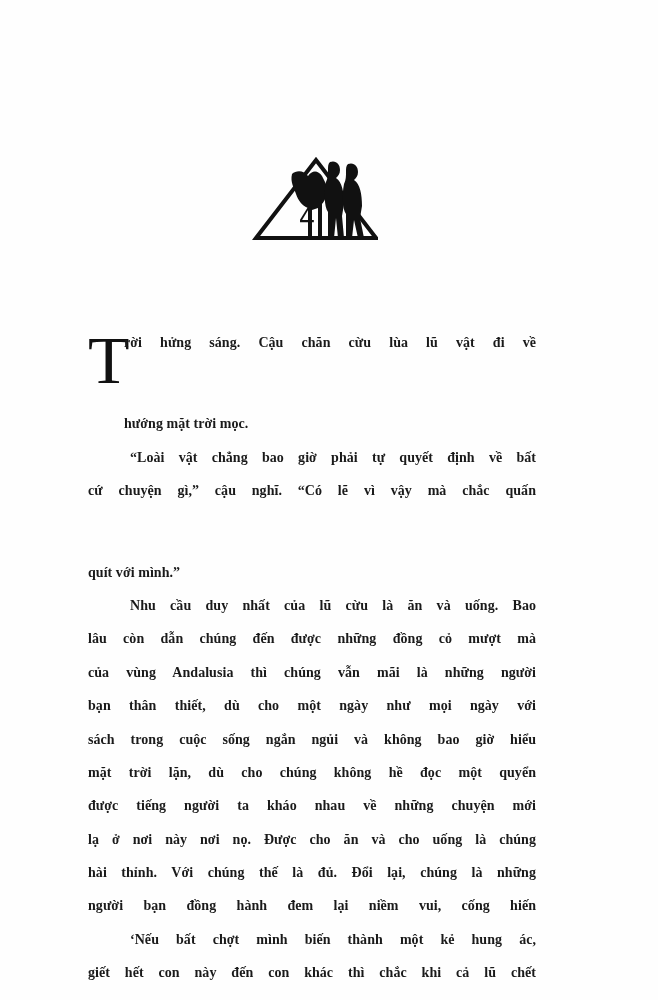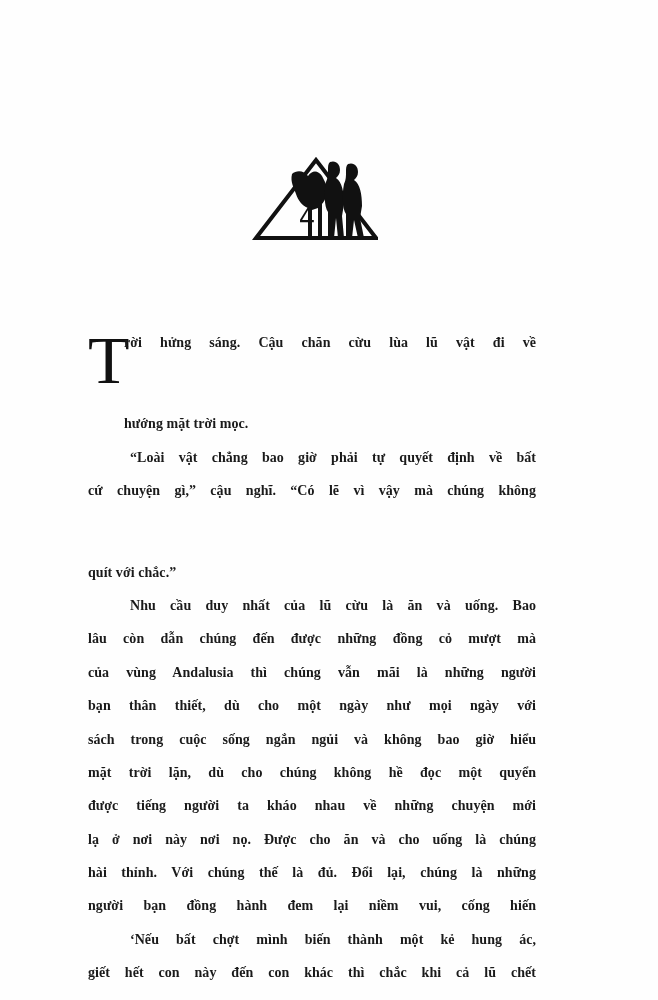--- a/index.html
+++ b/index.html
@@ -106,22 +106,22 @@
   <div class="chapter-number">4</div>
 
   <div class="drop-cap">T</div>
 
   <div class="body-text">
 
     <span class="line dropcap-line">rời hửng sáng. Cậu chăn cừu lùa lũ vật đi về</span>
     <span class="line dropcap-line last">hướng mặt trời mọc.</span>
 
     <span class="line indent">“Loài vật chẳng bao giờ phải tự quyết định về bất</span>
-    <span class="line">cứ chuyện gì,” cậu nghĩ. “Có lẽ vì vậy mà chúng không</span>
-    <span class="line last">quít với chắc.”</span>
+    <span class="line">cứ chuyện gì,” cậu nghĩ. “Có lẽ vì vậy mà chắc quấn</span>
+    <span class="line last">quít với mình.”</span>
 
     <span class="line indent">Nhu cầu duy nhất của lũ cừu là ăn và uống. Bao</span>
     <span class="line">lâu còn dẫn chúng đến được những đồng cỏ mượt mà</span>
     <span class="line">của vùng Andalusia thì chúng vẫn mãi là những người</span>
     <span class="line">bạn thân thiết, dù cho một ngày như mọi ngày với</span>
     <span class="line">sách trong cuộc sống ngắn ngủi và không bao giờ hiểu</span>
     <span class="line">mặt trời lặn, dù cho chúng không hề đọc một quyển</span>
     <span class="line">được tiếng người ta kháo nhau về những chuyện mới</span>
     <span class="line">lạ ở nơi này nơi nọ. Được cho ăn và cho uống là chúng</span>
     <span class="line">hài thỉnh. Với chúng thế là đủ. Đổi lại, chúng là những</span>

